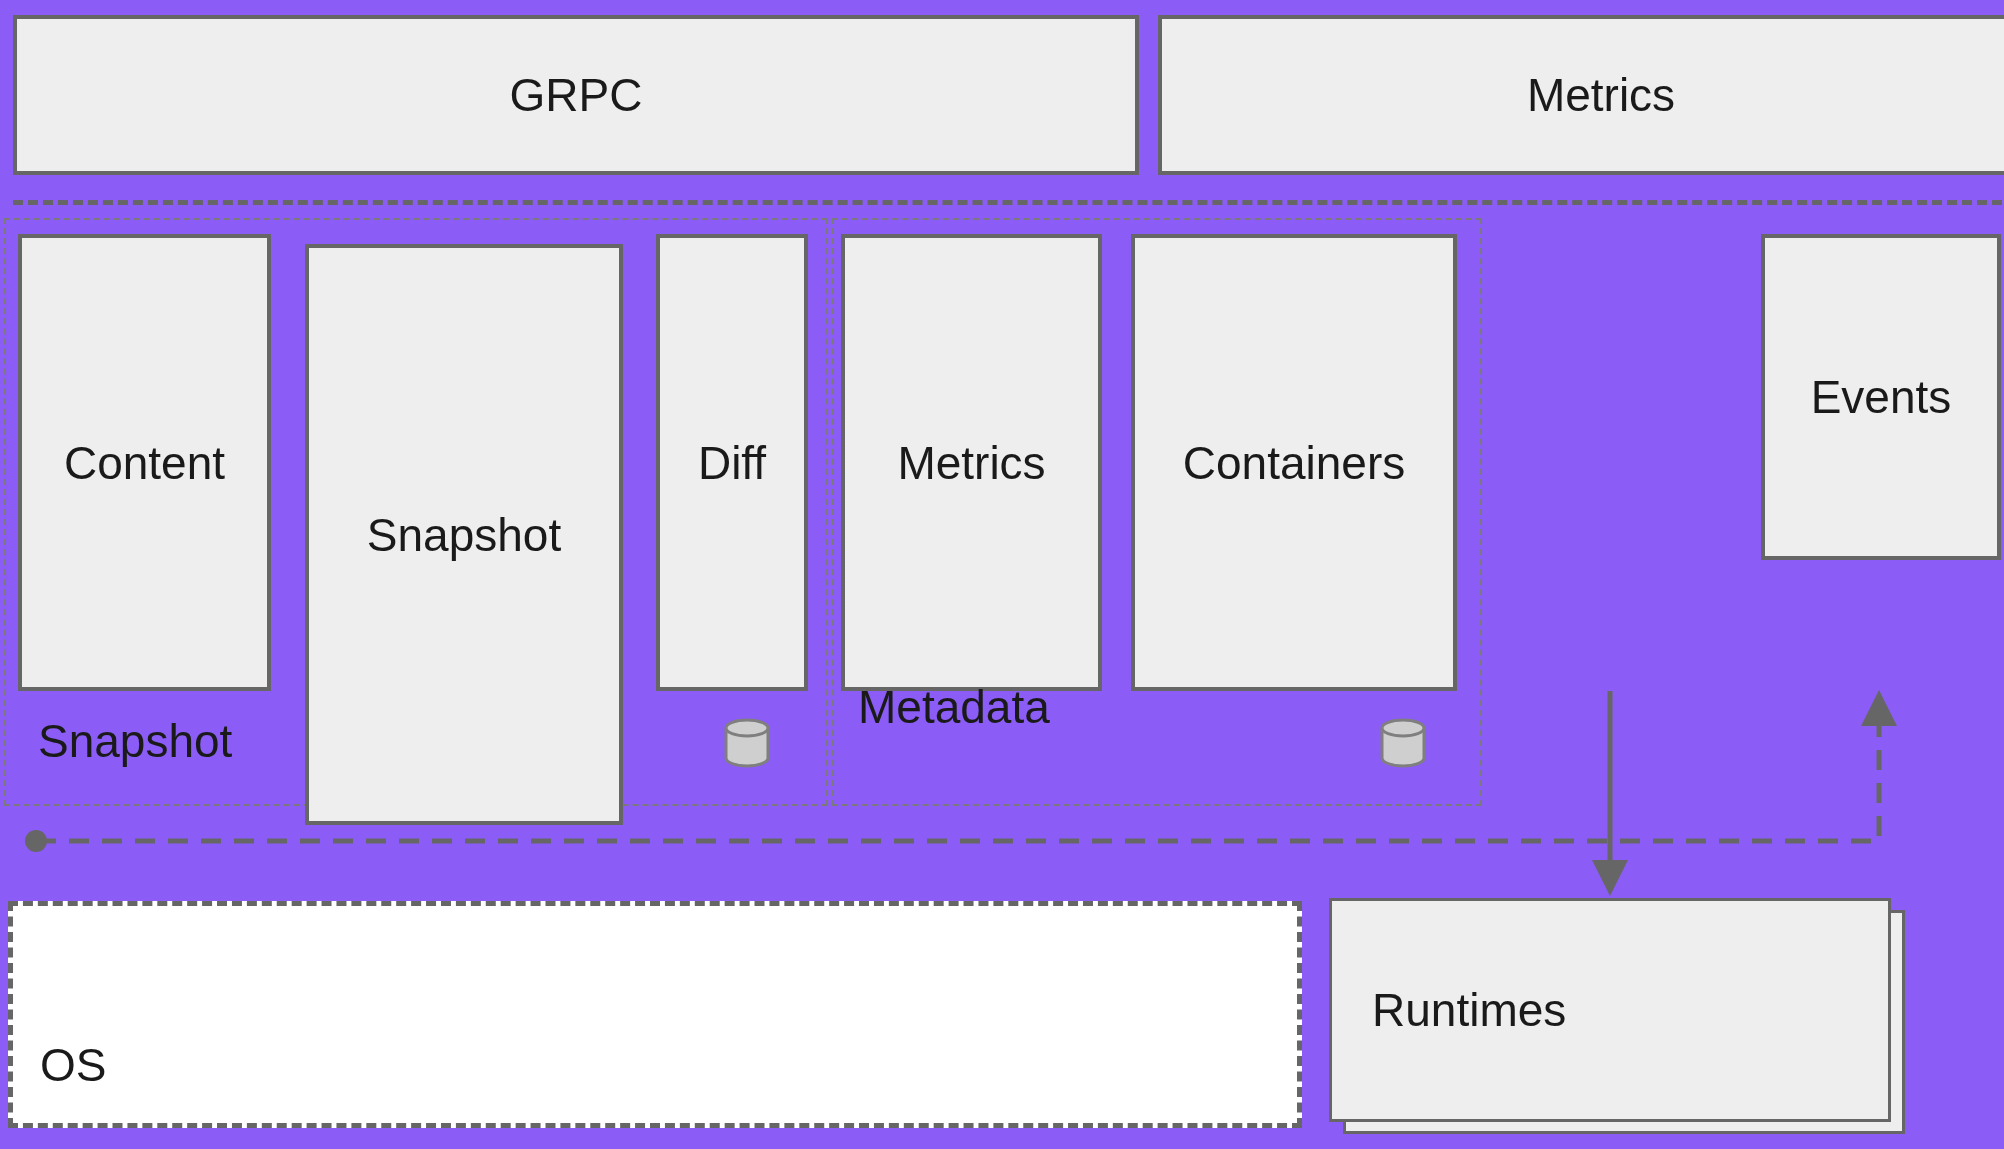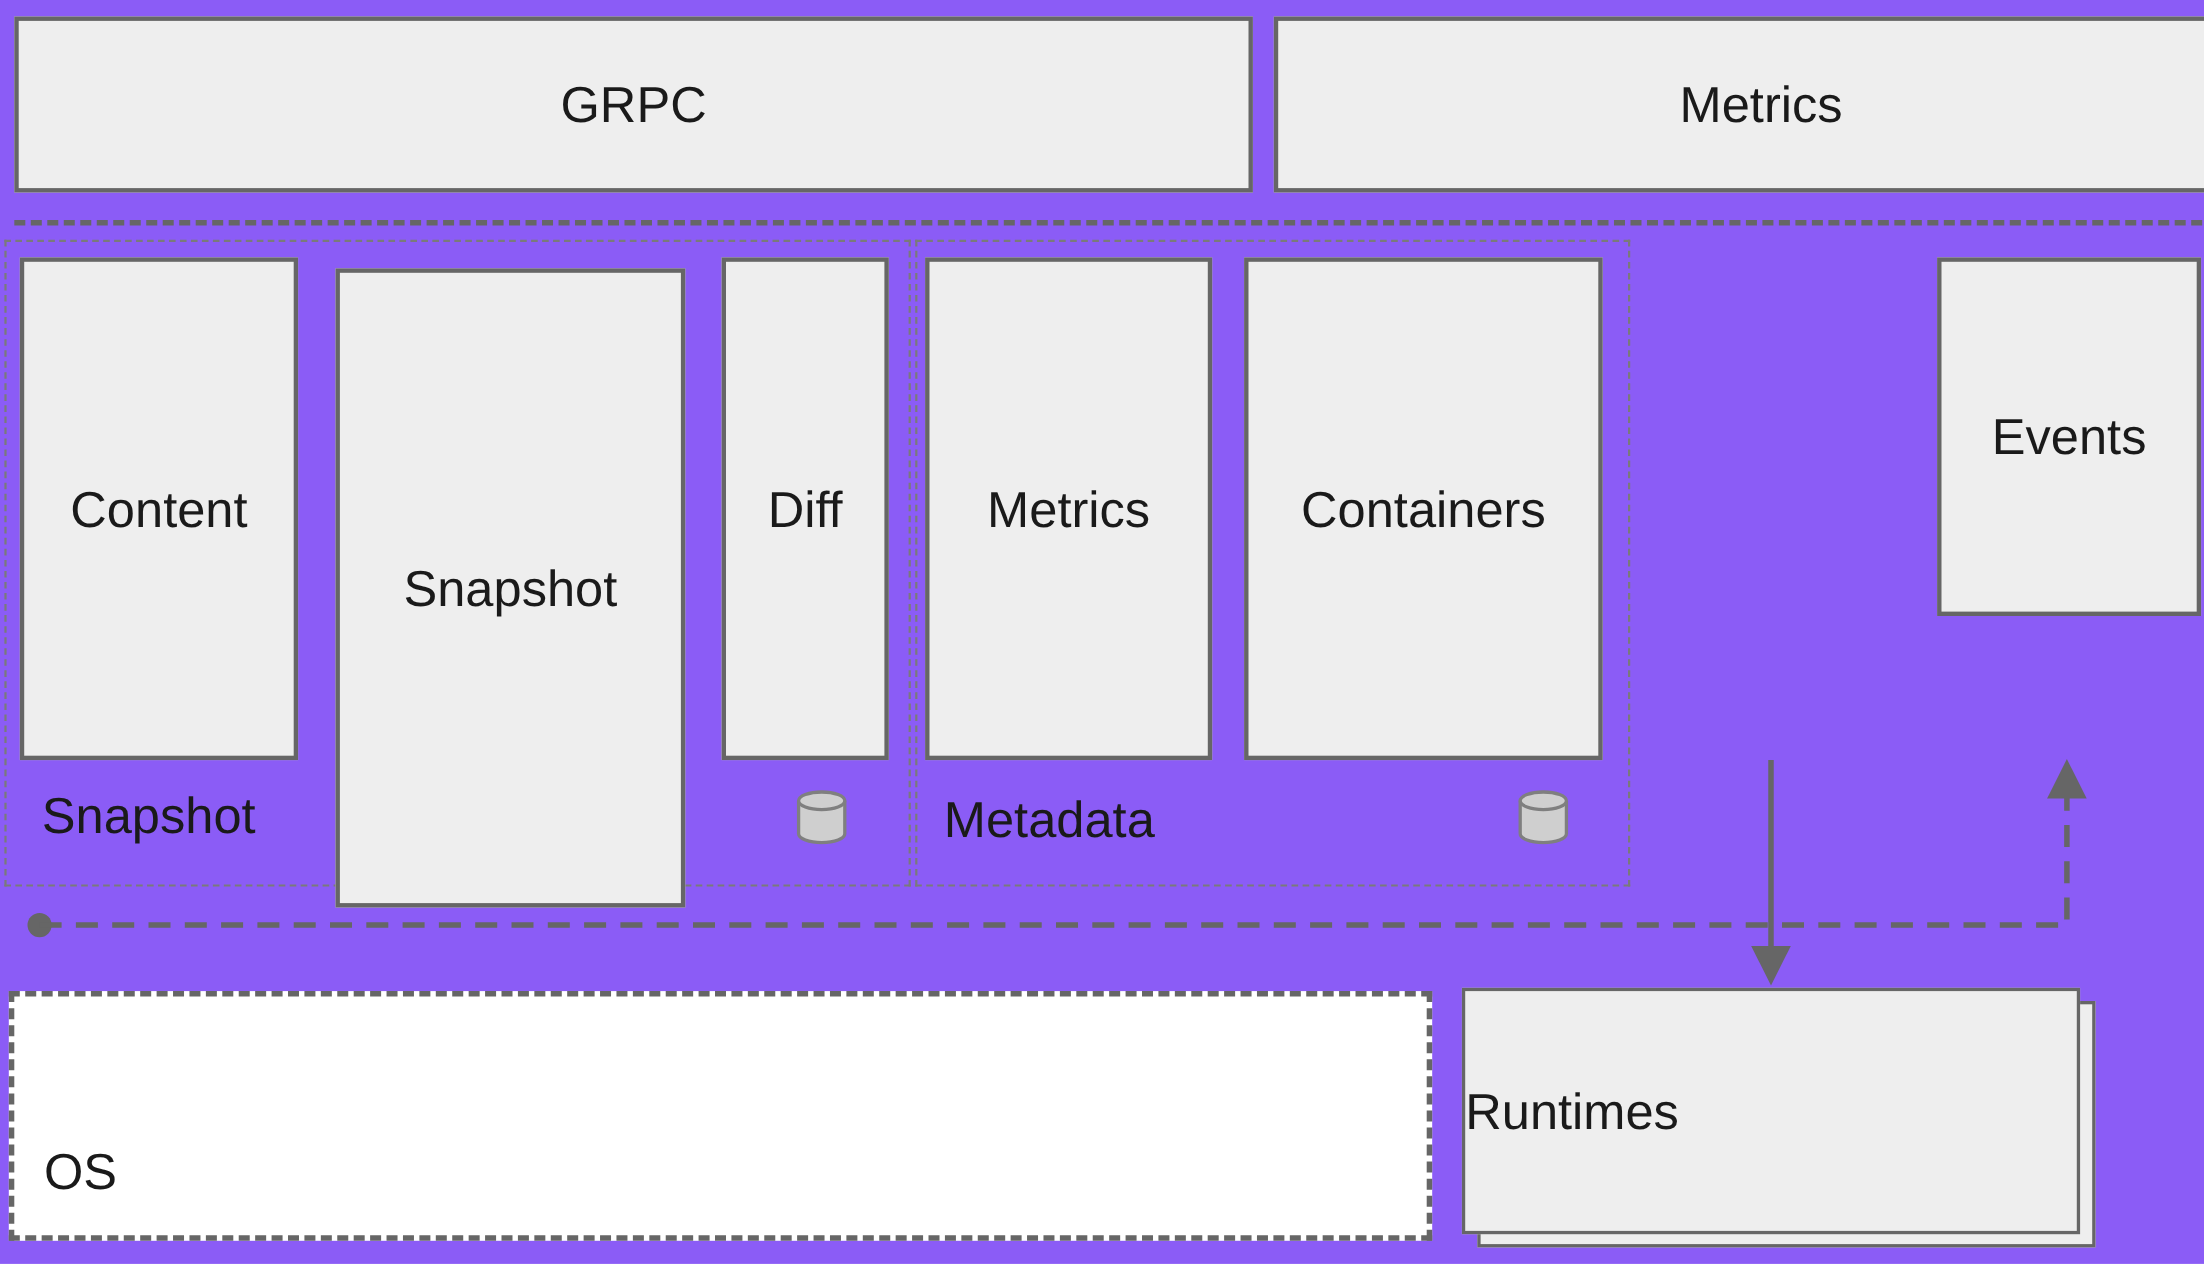--- a/index.html
+++ b/index.html
@@ -44,20 +44,21 @@
     position: absolute;
     background: #eeeeee;
     border: 3px solid #666666;
   }
   .runtime-box {
     position: absolute;
     background: #eeeeee;
     border: 3px solid #666666;
     display: flex;
     align-items: center;
+    padding-left: 40px;
     font-size: 46px;
   }
   .icon-abs { position: absolute; }
   .overlay {
     position: absolute;
     left: 0; top: 0;
     width: 2004px; height: 1149px;
     pointer-events: none;
   }
 </style>
@@ -96,21 +97,21 @@
   <div class="box" style="left:1761px;top:234px;width:240px;height:326px">
     <span>Events</span>
   </div>
 
   <span class="group-label" style="left:38px;top:714px">Snapshot</span>
   <svg class="icon-abs" style="left:722px;top:718px" width="50" height="50" viewBox="0 0 50 50">
     <path d="M4 10 L4 40 C4 44.4 13.4 48 25 48 C36.6 48 46 44.4 46 40 L46 10" fill="#cfcfcf" stroke="#7f7f7f" stroke-width="3"></path>
     <ellipse cx="25" cy="10" rx="21" ry="8" fill="#cfcfcf" stroke="#7f7f7f" stroke-width="3"></ellipse>
   </svg>
 
-  <span class="group-label" style="left:858px;top:718px">Metadata</span>
+  <span class="group-label" style="left:858px;top:680px">Metadata</span>
   <svg class="icon-abs" style="left:1378px;top:718px" width="50" height="50" viewBox="0 0 50 50">
     <path d="M4 10 L4 40 C4 44.4 13.4 48 25 48 C36.6 48 46 44.4 46 40 L46 10" fill="#cfcfcf" stroke="#7f7f7f" stroke-width="3"></path>
     <ellipse cx="25" cy="10" rx="21" ry="8" fill="#cfcfcf" stroke="#7f7f7f" stroke-width="3"></ellipse>
   </svg>
 
   <div class="os-box" style="left:8px;top:901px;width:1294px;height:227px"></div>
   <span class="group-label" style="left:40px;top:1038px">OS</span>
 
   <div class="runtime-shadow" style="left:1343px;top:910px;width:562px;height:224px"></div>
   <div class="runtime-box" style="left:1329px;top:898px;width:562px;height:224px">

